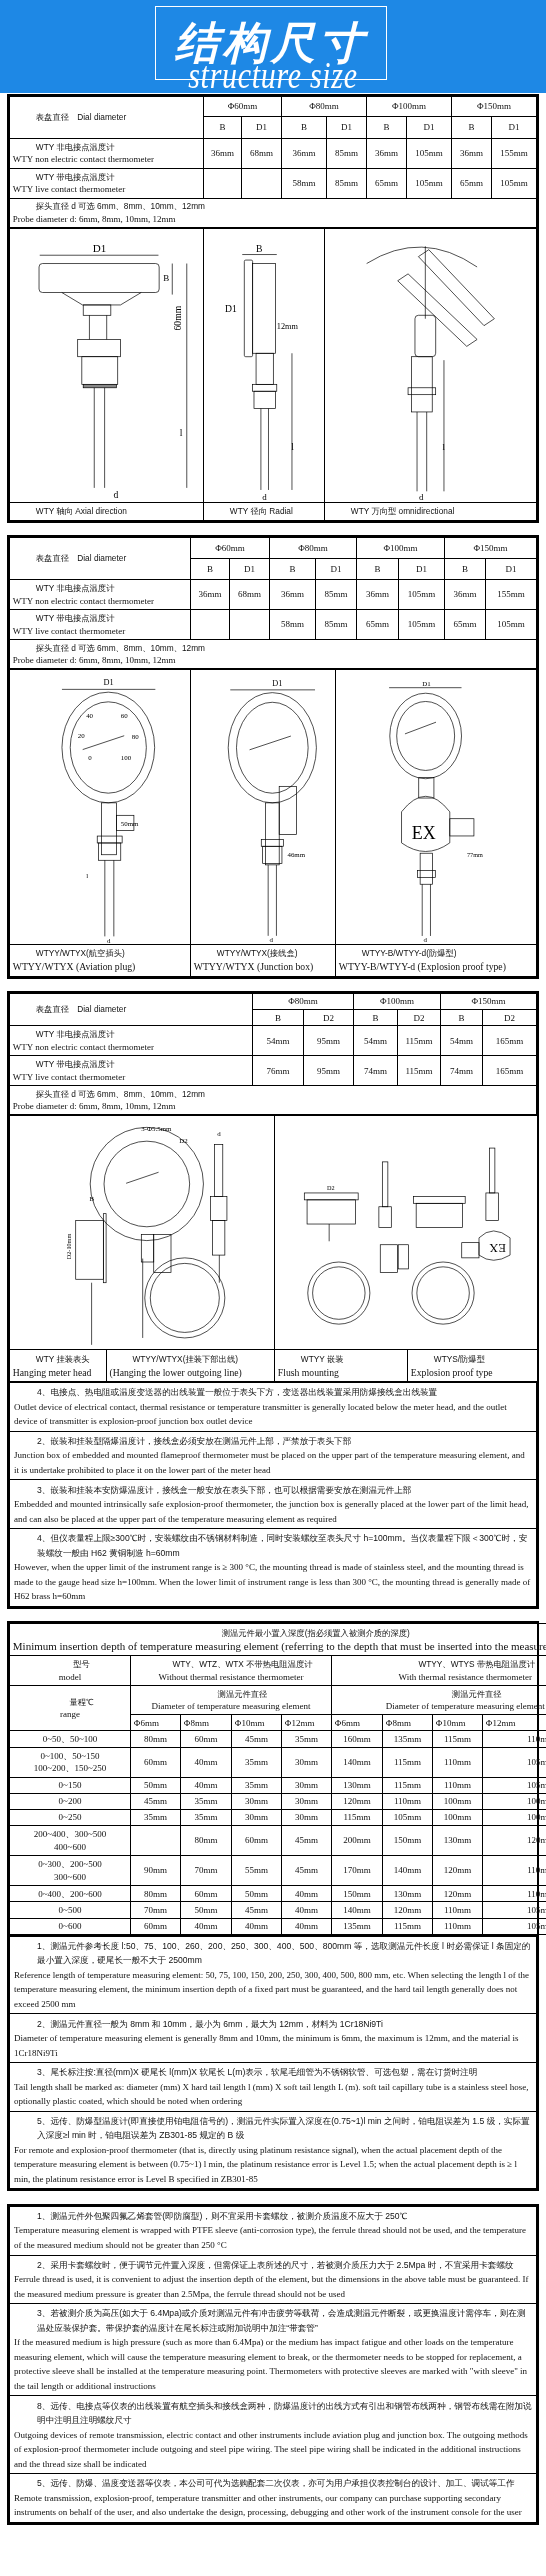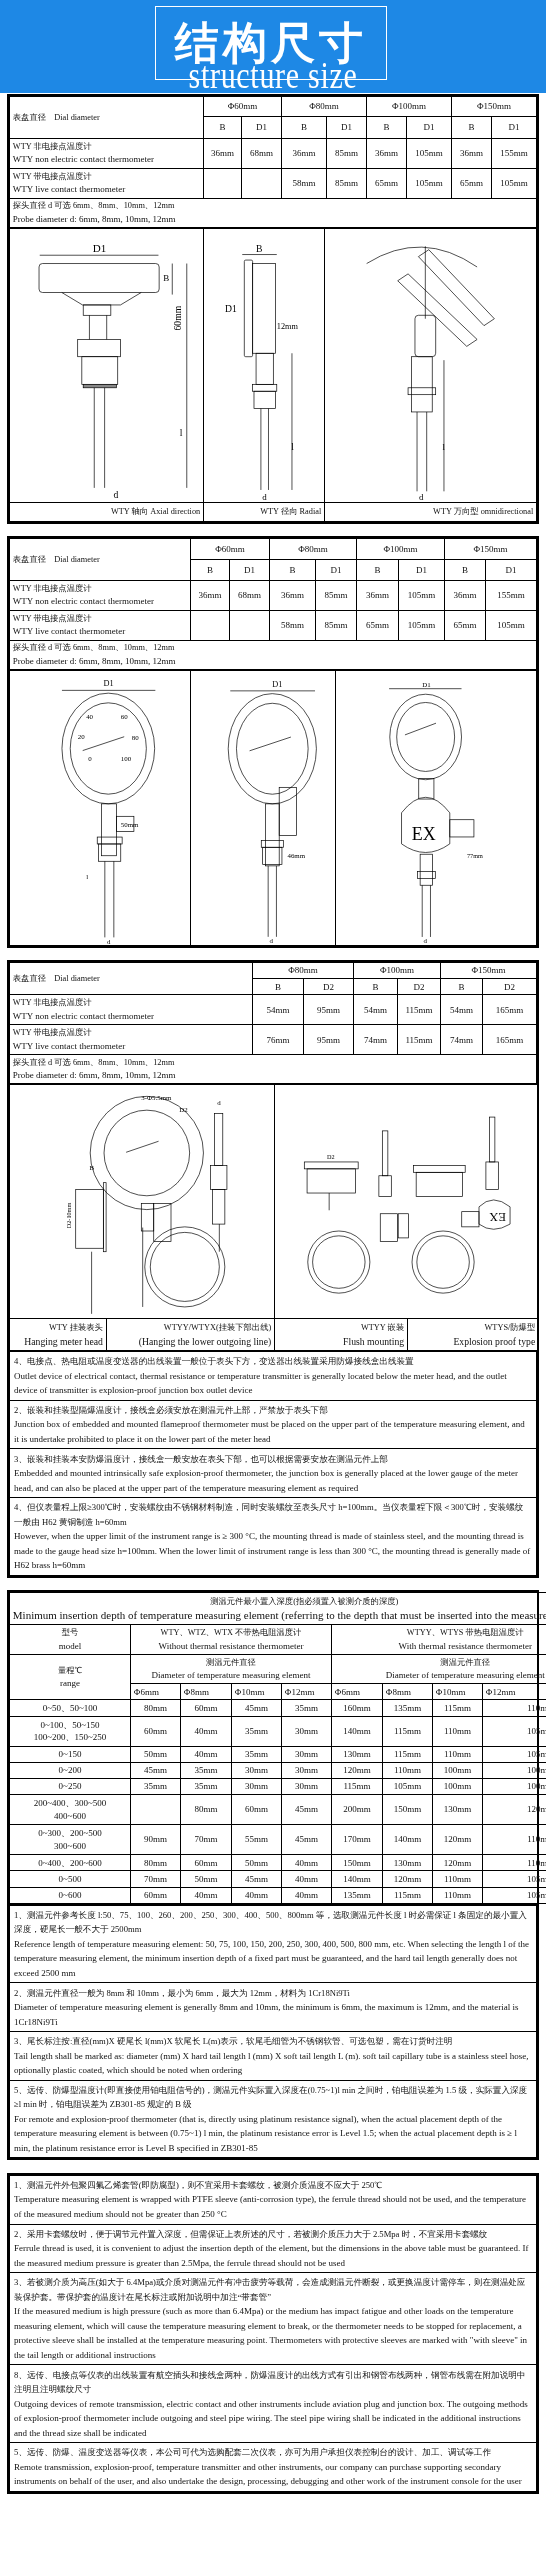--- a/index.html
+++ b/index.html
@@ -8,20 +8,21 @@
     background: #ffffff;
     font-family: "Liberation Serif", "DejaVu Serif", serif;
     color: #111;
     font-size: 9px;
   }
   .banner {
     height: 93px;
     background: #1e88e5;
     position: relative;
     text-align: center;
+    font-style: italic;
   }
   .banner .title-box {
     position: absolute;
     left: 155px; top: 6.2px;
     width: 232px; height: 74px;
     border: 1.4px solid #fff;
     color: #fff;
     font-family: "DejaVu Sans", sans-serif;
     font-weight: bold;
     font-size: 44px;
@@ -46,26 +47,26 @@
   td, th {
     border: 0.7px solid #000;
     font-weight: normal;
     font-size: 9px;
     line-height: 12.4px;
     padding: 1.4px 2.8px;
     vertical-align: middle;
   }
   .c { text-align: center; }
   .l { text-align: left; }
-  .cn { font-family: Liberation Serif, serif; font-size: 8.3px; }
+  .cn { font-family: Liberation Sans, sans-serif; font-size: 8.3px; margin-left: 23px; }
   .note { padding: 2.1px 4.1px; line-height: 14.5px; font-size: 9px; }
   .note .cn { font-size: 8.6px; line-height: 14.5px; }
   .drawing-cell { height: 100%; padding: 0; position: relative; }
   .drawing-cell svg { display: block; }
-  .caption { text-align: right; font-size: 9.7px; line-height: 14px; }
+  .caption { text-align: left; font-size: 9.7px; line-height: 14px; }
   .gap { height: 12.4px; }
 </style>
 </head>
 <body>
 
 <div class="banner">
   <div class="title-box">结构尺寸</div>
   <div class="subtitle">structure size</div>
 </div>
 
@@ -353,20 +354,34 @@
             <rect x="122" y="265" width="18" height="45"></rect>
             <rect x="118" y="290" width="26" height="10"></rect>
             <line x1="125" y1="310" x2="125" y2="385"></line>
                 <line x1="137" y1="310" x2="137" y2="385"></line>
             <text x="190" y="270" font-size="9" fill="#000" stroke="none">77mm</text>
             <text x="127" y="394" font-size="10" fill="#000" stroke="none">d</text>
           </g>
         </svg>
       </td>
     </tr>
+    <tr style="height:30px">
+      <td class="caption">
+            <div class="cn">WTYY/WTYX(航空插头)</div>
+            <div>WTYY/WTYX (Aviation plug)</div>
+          </td>
+      <td class="caption">
+            <div class="cn">WTYY/WTYX(接线盒)</div>
+            <div>WTYY/WTYX (Junction box)</div>
+          </td>
+      <td class="caption">
+            <div class="cn">WTYY-B/WTYY-d(防爆型)</div>
+            <div>WTYY-B/WTYY-d (Explosion proof type)</div>
+          </td>
+    </tr>
   </tbody>
     </table>
 </div>
 
 <div class="gap"></div>
 
 <div class="section">
   <table>
     <colgroup>
       <col style="width:243px">
@@ -515,21 +530,21 @@
         </tr>
     <tr>
           <td class="note">
             <div class="cn">2、嵌装和挂装型隔爆温度计，接线盒必须安放在测温元件上部，严禁放于表头下部</div>
             <div>Junction box of embedded and mounted flameproof thermometer must be placed on the upper part of the temperature measuring element, and it is undertake prohibited to place it on the lower part of the meter head</div>
           </td>
         </tr>
     <tr>
           <td class="note">
             <div class="cn">3、嵌装和挂装本安防爆温度计，接线盒一般安放在表头下部，也可以根据需要安放在测温元件上部</div>
-            <div>Embedded and mounted intrinsically safe explosion-proof thermometer, the junction box is generally placed at the lower gauge of the meter head, and can also be placed at the upper part of the temperature measuring element as required</div>
+            <div>Embedded and mounted intrinsically safe explosion-proof thermometer, the junction box is generally placed at the lower part of the limit head, and can also be placed at the upper part of the temperature measuring element as required</div>
           </td>
         </tr>
     <tr>
           <td class="note">
             <div class="cn">4、但仪表量程上限≥300℃时，安装螺纹由不锈钢材料制造，同时安装螺纹至表头尺寸 h=100mm。当仪表量程下限＜300℃时，安装螺纹一般由 H62 黄铜制造 h=60mm</div>
             <div>However, when the upper limit of the instrument range is ≥ 300 °C, the mounting thread is made of stainless steel, and the mounting thread is made to the gauge head size h=100mm. When the lower limit of instrument range is less than 300 °C, the mounting thread is generally made of H62 brass h=60mm</div>
           </td>
         </tr>
   </tbody>
     </table>

